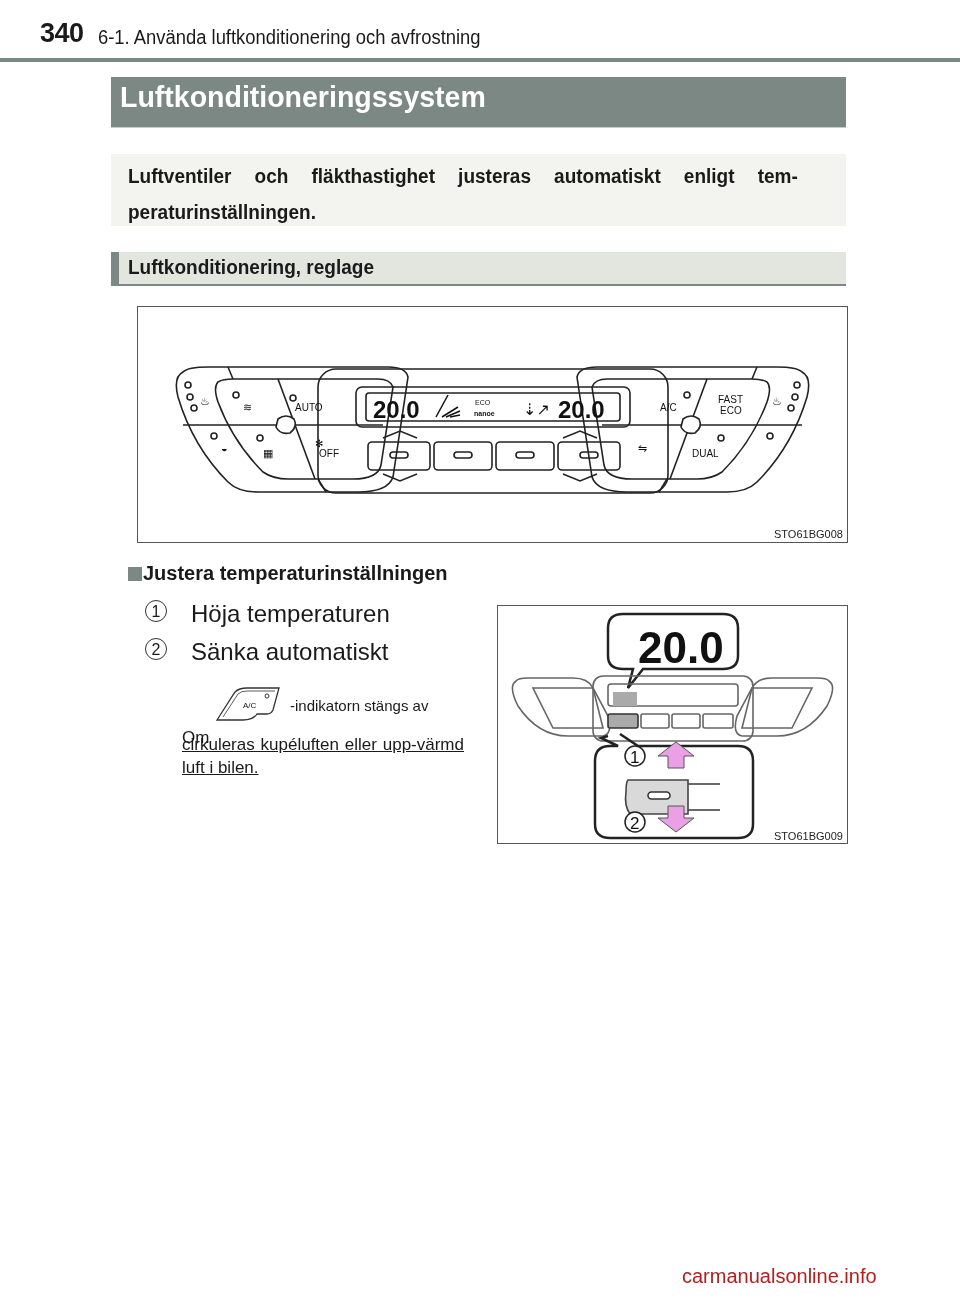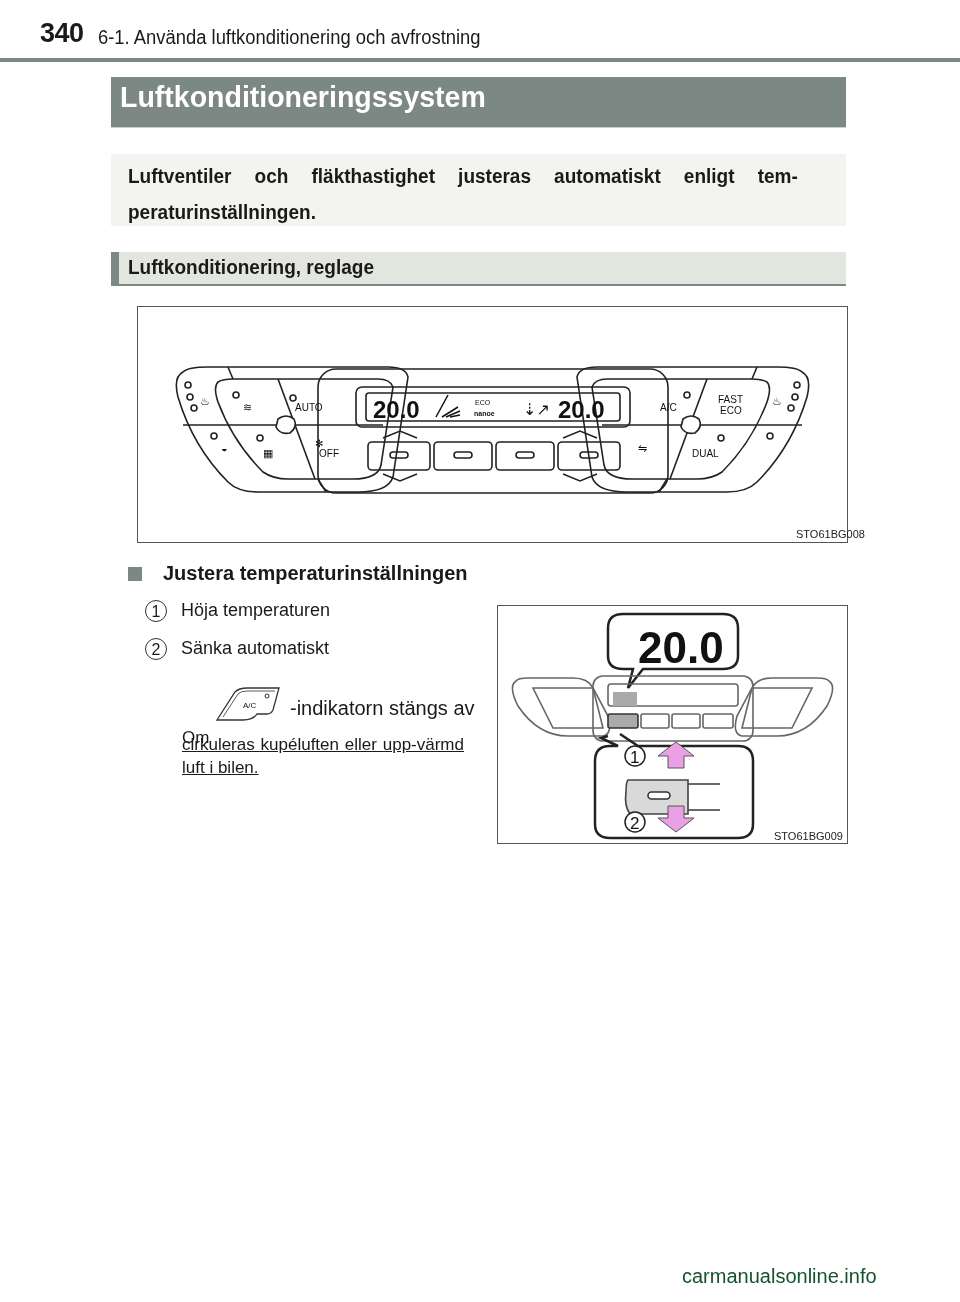--- a/index.html
+++ b/index.html
@@ -12,35 +12,35 @@
   #main-title { left:120px; top:80px; font-size:30px; font-weight:bold; color:#ffffff; transform:scaleX(0.95); transform-origin:left; }
   #intro-box { left:111px; top:154px; width:735px; height:72px; background:#f3f3f0; }
   #intro-text { left:128px; top:158px; width:705px; font-size:20px; font-weight:bold; line-height:36px; text-align:justify; transform:scaleX(0.95); transform-origin:left; }
   #sub-bar { left:111px; top:252px; width:735px; height:32px; background:#e3e6df; border-bottom:2px solid #7c8884; }
   #sub-bar-accent { left:111px; top:252px; width:8px; height:34px; background:#7c8884; }
   #sub-title { left:128px; top:256px; font-size:20px; font-weight:bold; transform:scaleX(0.95); transform-origin:left; }
   .fig { border:1px solid #555; background:#fff; }
   #fig1 { left:137px; top:306px; width:709px; height:235px; }
   #fig2 { left:497px; top:605px; width:349px; height:237px; }
   .fig-code { font-size:11px; color:#222; }
-  #fig1-code { left:774px; top:528px;margin-left:22px; }
+  #fig1-code { left:774px; top:528px; }
   #fig2-code { left:774px; top:830px; }
   #bullet-sq { left:128px; top:567px; width:14px; height:14px; background:#7c8884; }
-  #bullet-head { left:163px; top:562px; font-size:20px; font-weight:bold; }
+  #bullet-head { left:143px; top:562px; font-size:20px; font-weight:bold; }
   .circle-num { width:22px; height:22px; border:1.5px solid #333; border-radius:50%; font-size:16px; text-align:center; line-height:22px; box-sizing:border-box; }
   #c1 { left:145px; top:600px; }
   #c2 { left:145px; top:638px; }
-  .step { font-size:18px; }
+  .step { font-size:24px;margin-left:10px; }
   #step1 { left:181px; top:600px; }
   #step2 { left:181px; top:638px; }
   #note-om { left:182px; top:728px; font-size:17px; }
   #note-icon { left:213px; top:686px; width:72px; height:36px; }
-  #note-rest { left:290px; top:697px; font-size:20px; }
+  #note-rest { left:290px; top:697px; font-size:15px; }
   #note-body { left:182px; top:733px; width:282px; font-size:17px; line-height:23px; text-align:justify;text-decoration:underline; }
-  #watermark { left:682px; top:1265px; font-size:20px; color:#14532d; }
+  #watermark { left:682px; top:1265px; font-size:20px; color:#b91c1c; }
   svg text { font-family:"Liberation Sans", sans-serif; }
 </style>
 </head>
 <body>
 
 <div class="abs" id="page-num">340</div>
 <div class="abs" id="header-title">6-1. Använda luftkonditionering och avfrostning</div>
 <div class="abs" id="header-rule"></div>
 
 <div class="abs" id="main-title-bar"></div>

